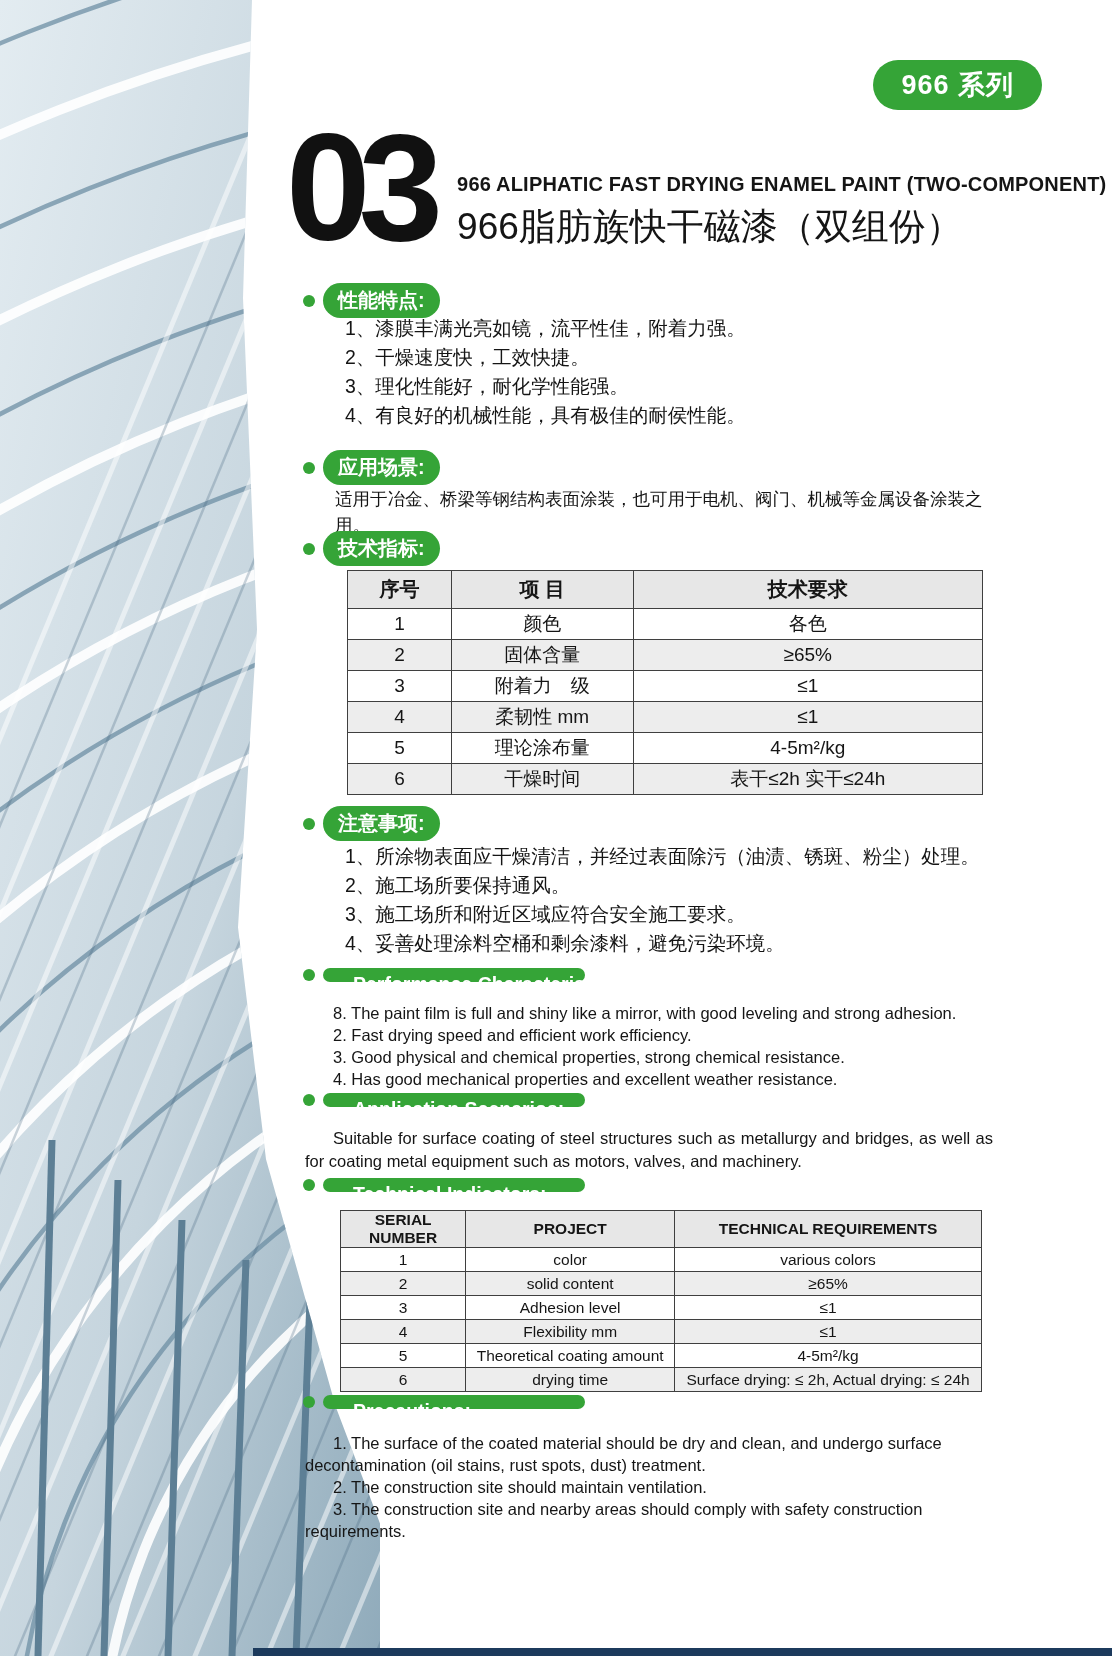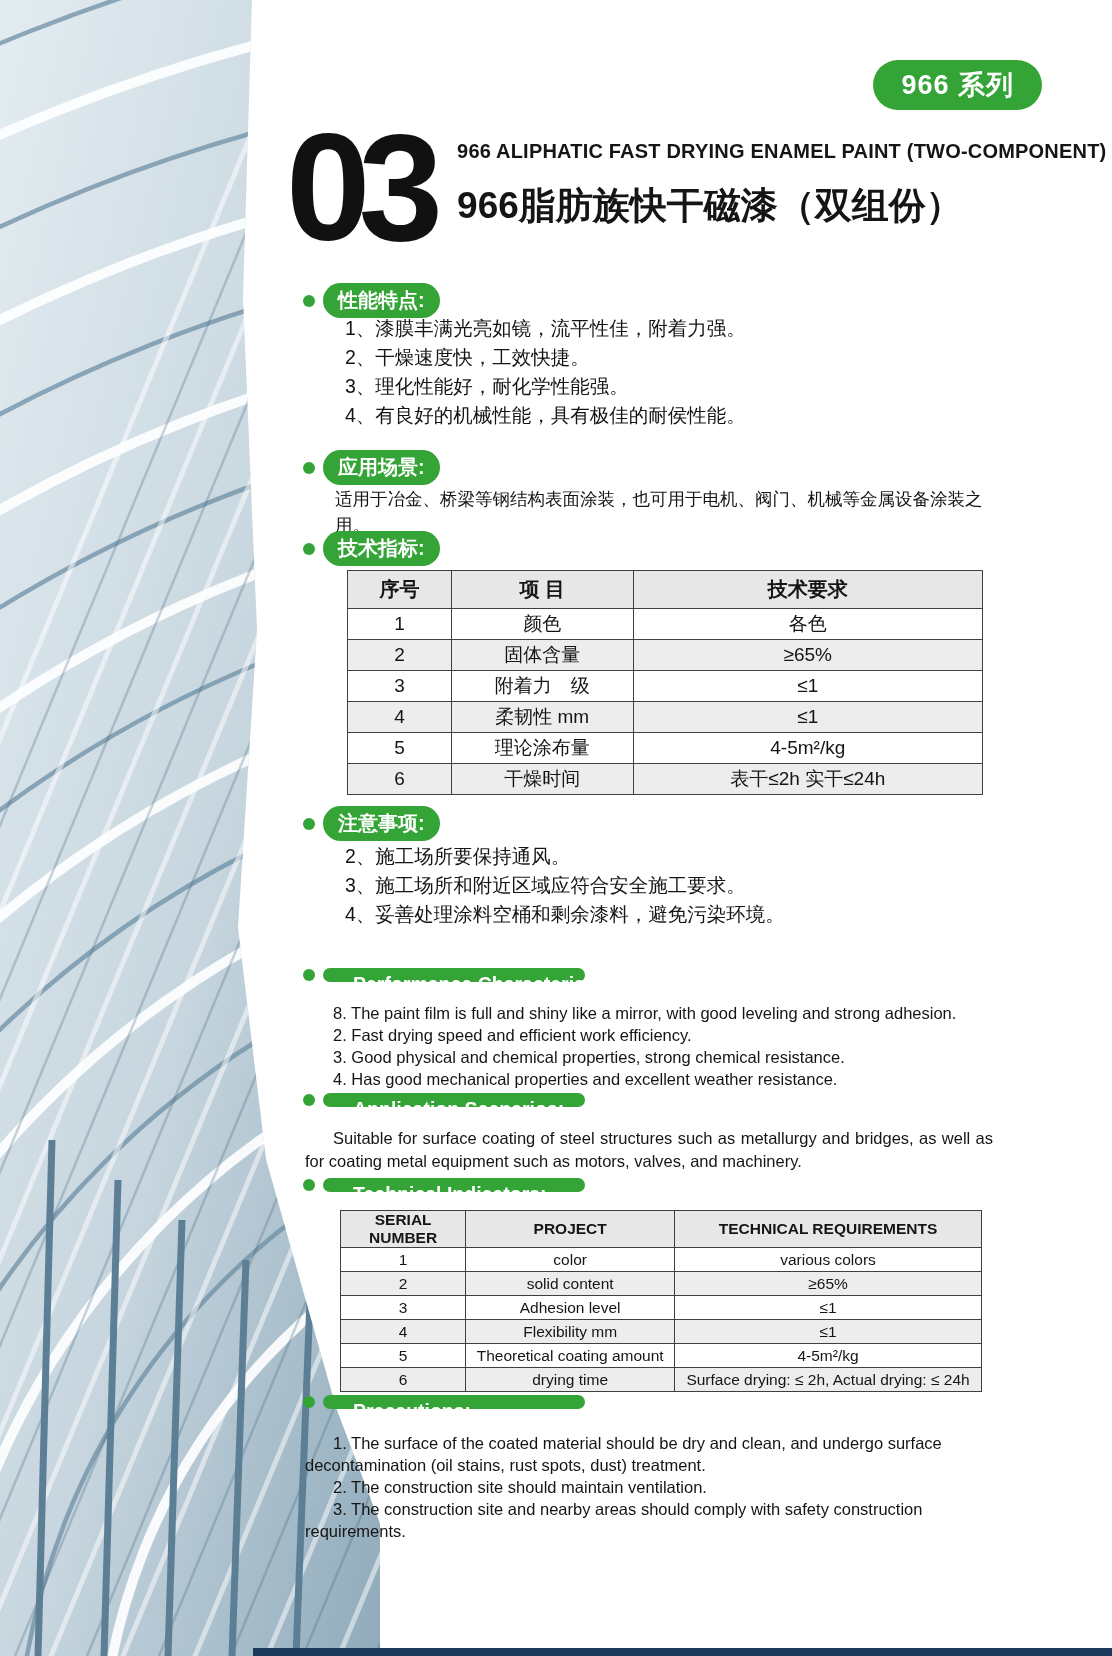--- a/index.html
+++ b/index.html
@@ -20,28 +20,28 @@
     position:absolute;left:0;top:0;width:380px;height:1656px;overflow:hidden;
     clip-path:polygon(0 0,252px 0,243px 18%,257px 38%,238px 56%,266px 70%,336px 85%,380px 92%,380px 100%,0 100%);
   }
   
   .badge{
     position:absolute;top:60px;right:70px;height:50px;line-height:50px;
     background:var(--green);color:#fff;font-weight:bold;font-size:27px;
     padding:0 28px;border-radius:25px;letter-spacing:1px;
   }
   
-  .hdr{position:absolute;left:286px;top:118px;display:flex;align-items:center;}
+  .hdr{position:absolute;left:286px;top:118px;display:flex;align-items:flex-end;}
   .big-num{
     font-size:152px;font-weight:bold;line-height:138px;letter-spacing:-12px;
     color:#111;padding-right:26px;
   }
   .titles{padding-bottom:4px;}
   .title-en{font-size:20px;font-weight:bold;letter-spacing:.2px;white-space:nowrap;}
-  .title-zh{font-size:37px;font-weight:bold;margin-top:18px;white-space:nowrap;}
+  .title-zh{font-size:37px;font-weight:normal;margin-top:6px;white-space:nowrap;}
   
   .sec-head{position:absolute;left:303px;display:flex;align-items:center;}
   .dot{width:12px;height:12px;border-radius:50%;background:var(--green);margin-right:8px;flex:none;}
   .pill{
     background:var(--green);color:#fff;font-weight:bold;border-radius:18px;
     white-space:nowrap;
   }
   .pill-zh{font-size:20px;height:35px;line-height:35px;padding:0 15px;}
   .pill-en{font-size:19.5px;height:14px;line-height:32px;padding-left:30px;width:262px;border-radius:16px;}
   
@@ -219,20 +219,21 @@
       <td>表干≤2h  实干≤24h</td>
     </tr>
   </tbody>
 </table>
 
 <div class="sec-head" id="h-prec-zh">
   <span class="dot"></span>
   <span class="pill pill-zh">注意事项:</span>
 </div>
 <ul class="zh-list" id="l-prec-zh">
+  <li>1、所涂物表面应干燥清洁，并经过表面除污（油渍、锈斑、粉尘）处理。</li>
   <li>2、施工场所要保持通风。</li>
   <li>3、施工场所和附近区域应符合安全施工要求。</li>
   <li>4、妥善处理涂料空桶和剩余漆料，避免污染环境。</li>
 </ul>
 
 <div class="sec-head" id="h-feat-en">
   <span class="dot"></span>
   <span class="pill pill-en">Performance Characteristics:</span>
 </div>
 <ul class="en-list" id="l-feat-en">

